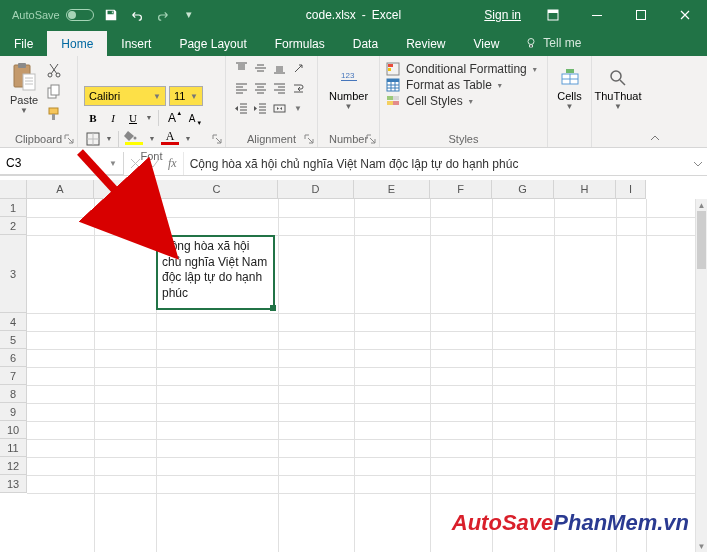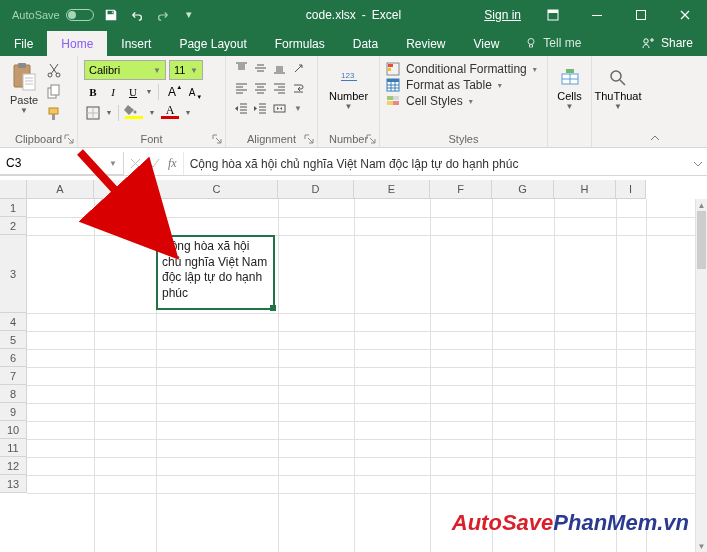--- a/index.html
+++ b/index.html
@@ -15,21 +15,21 @@
 .qat-btn svg { width: 14px; height: 14px; }
 .title-center { position: absolute; left: 50%; transform: translateX(-50%); display: flex; gap: 6px; font-size: 12px; }
 .title-right { position: absolute; right: 0; display: flex; align-items: center; }
 .signin { font-size: 12px; padding: 0 10px; text-decoration: underline; }
 .win-btn { width: 44px; height: 29px; display: flex; align-items: center; justify-content: center; cursor: pointer; }
 .win-btn svg { width: 12px; height: 12px; }
 
 
 .tabs { height: 27px; background: #217346; display: flex; align-items: flex-end; font-size: 12px; color: #fff; }
 .tab { padding: 6px 14px 5px; cursor: pointer; }
-.tab.active { background: #f3f2f1; color: #8b5cf6; }
+.tab.active { background: #f3f2f1; color: #0369a1; }
 .share-btn { margin-left: auto; display: flex; align-items: center; gap: 6px; padding: 6px 14px; cursor: pointer; }
 .tellme { display: flex; align-items: center; gap: 6px; padding: 6px 12px; color: #d5e8dc; }
 
 
 .ribbon { height: 92px; background: #f3f2f1; border-bottom: 1px solid #d6d6d6; display: flex; font-size: 11px; }
 .group { border-right: 1px solid #e0e0e0; display: flex; flex-direction: column; justify-content: space-between; padding: 4px 6px 2px; position: relative; }
 .group-label { text-align: center; color: #666; font-size: 11px; padding-top: 2px; }
 .group-dialog { position: absolute; right: 3px; bottom: 3px; width: 10px; height: 10px; cursor: pointer; }
 .group-dialog svg { width: 10px; height: 10px; }
 
@@ -39,21 +39,21 @@
 .paste-big { display: flex; flex-direction: column; align-items: center; cursor: pointer; width: 36px; }
 .paste-big .icon-box { width: 30px; height: 34px; display: flex; align-items: center; justify-content: center; }
 .paste-big .lbl { font-size: 11px; color: #333; }
 .paste-big .drop { font-size: 8px; color: #666; }
 .clip-side { display: flex; flex-direction: column; gap: 6px; padding-top: 2px; }
 .small-ico { width: 16px; height: 16px; cursor: pointer; }
 
 
 .g-font { width: 148px; }
 .font-row1 { display: flex; gap: 3px; margin-bottom: 3px; }
-.font-select { width: 82px; height: 20px; border: 1px solid #ababab; background: #bef264; font-size: 11px; display: flex; align-items: center; padding: 0 4px; justify-content: space-between; cursor: pointer; }
+.font-select { width: 82px; height: 20px; border: 1px solid #ababab; background: #fde047; font-size: 11px; display: flex; align-items: center; padding: 0 4px; justify-content: space-between; cursor: pointer; margin-top: 26px; }
 .size-select { width: 34px; }
 .biu-row { display: flex; gap: 2px; margin-bottom: 3px; align-items: center; }
 .biu { width: 18px; height: 18px; display: flex; align-items: center; justify-content: center; cursor: pointer; font-family: "Times New Roman", serif; }
 .biu.drop { width: 10px; font-size: 7px; color: #666; }
 .font-row3 { display: flex; gap: 2px; align-items: center; }
 .color-btn { width: 22px; height: 18px; display: flex; flex-direction: column; cursor: pointer; position: relative; }
 .color-btn .bar { height: 3px; margin: 0 2px; }
 
 
 .g-align { width: 92px; }
@@ -181,27 +181,20 @@
   <div class="tab">Formulas</div>
   <div class="tab">Data</div>
   <div class="tab">Review</div>
   <div class="tab">View</div>
   <div class="tellme">
     <svg width="12" height="12" viewBox="0 0 12 12">
         <circle cx="6" cy="4.5" r="3" fill="none" stroke="#d5e8dc"></circle>
         <path stroke="#d5e8dc" d="M4.5 8h3v2h-3z"></path>
       </svg>
     <span>Tell me</span>
-  </div>
-  <div class="share-btn">
-    <svg width="14" height="14" viewBox="0 0 14 14">
-        <circle cx="5" cy="5" r="2.2" fill="none" stroke="#fff"></circle>
-        <path stroke="#fff" fill="none" d="M2 12c0-2 1.5-3.5 3-3.5s3 1.5 3 3.5M9 4h4M11 2v4"></path>
-      </svg>
-    <span>Share</span>
   </div>
 </div>
 
 <div class="ribbon">
 
   <div class="group g-clip">
     <div class="clip-body">
       <div class="paste-big">
         <div class="icon-box">
           <svg width="26" height="30" viewBox="0 0 26 30">

